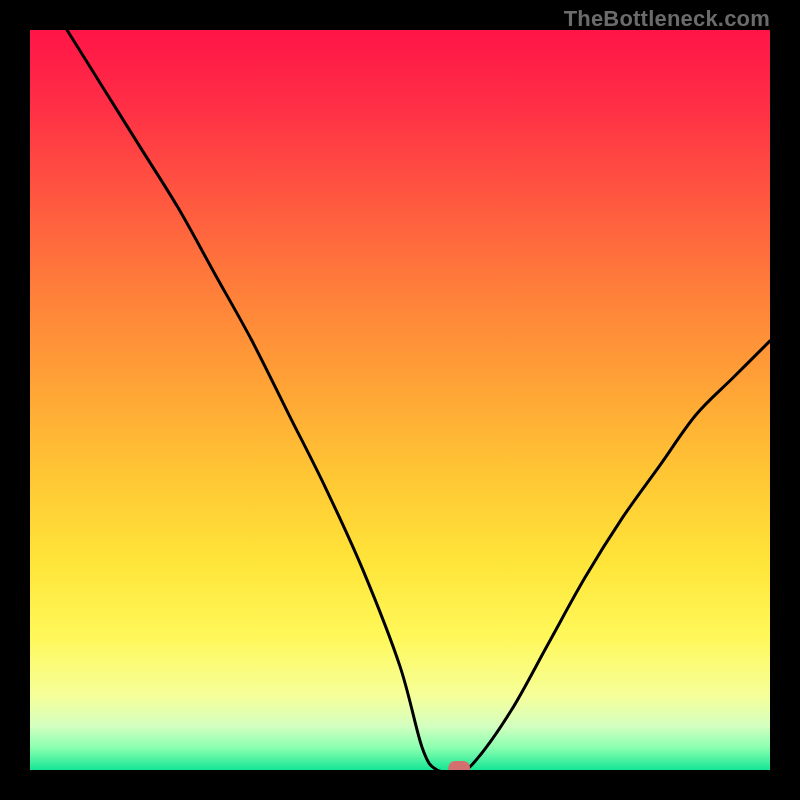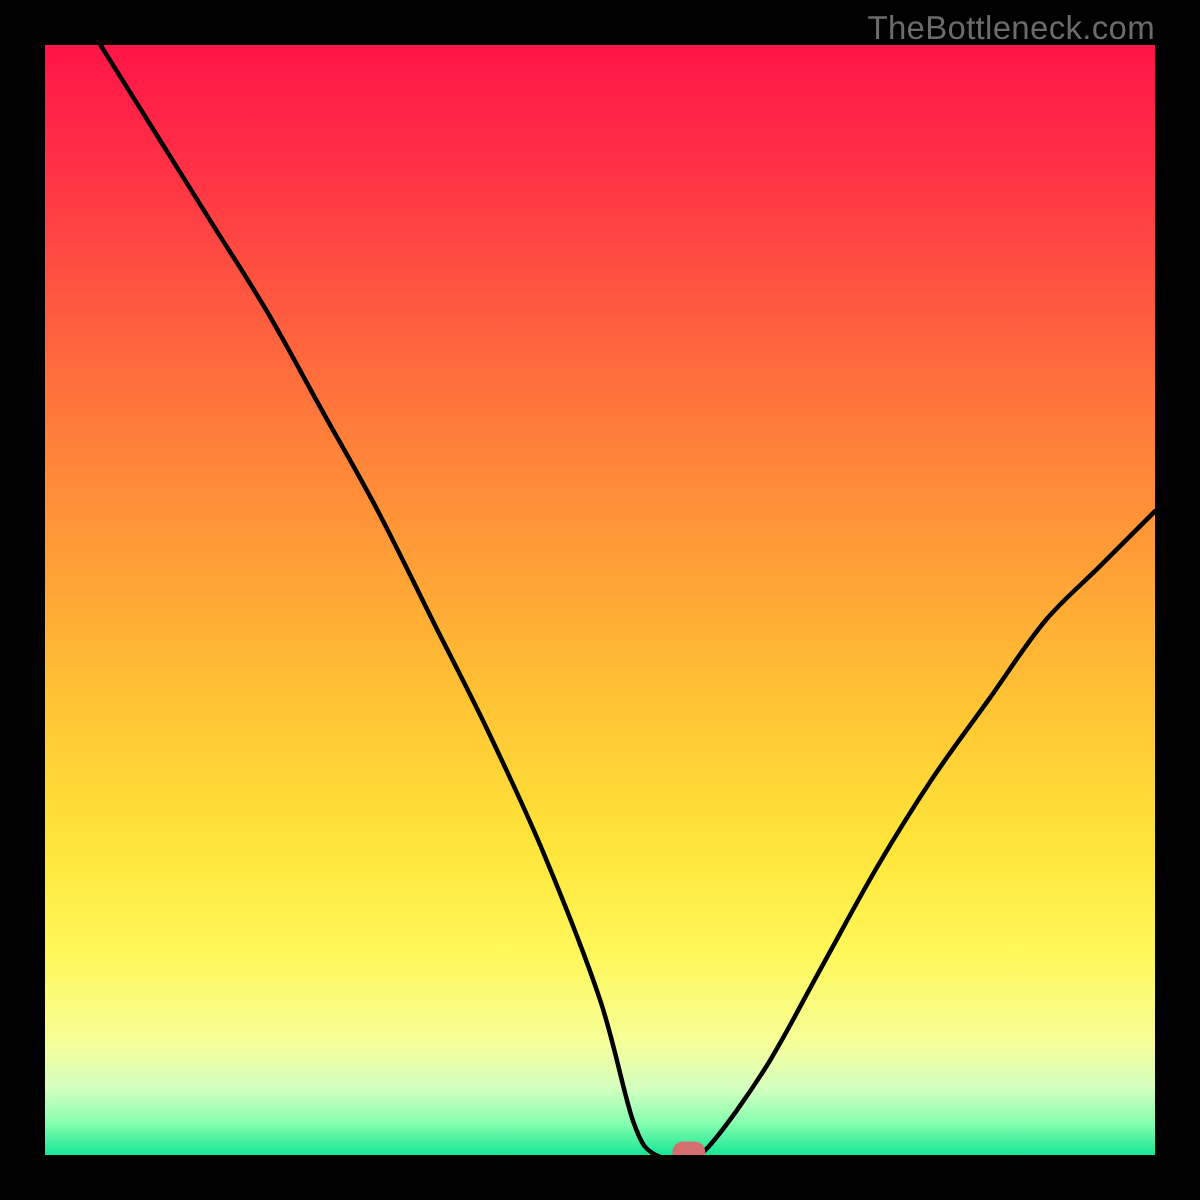--- a/index.html
+++ b/index.html
@@ -39,21 +39,21 @@
     top: 0;
     width: 100%;
     height: 100%;
   }
   .watermark {
     position: absolute;
     top: 6px;
     right: 30px;
     font-family: Arial, Helvetica, sans-serif;
     font-size: 22px;
-    font-weight: normal;
+    font-weight: bold;
     color: #6b6b6b;
     letter-spacing: 0.2px;
   }
   .marker {
     position: absolute;
     left: 0;
     top: 0;
     width: 100%;
     height: 100%;
     pointer-events: none;

